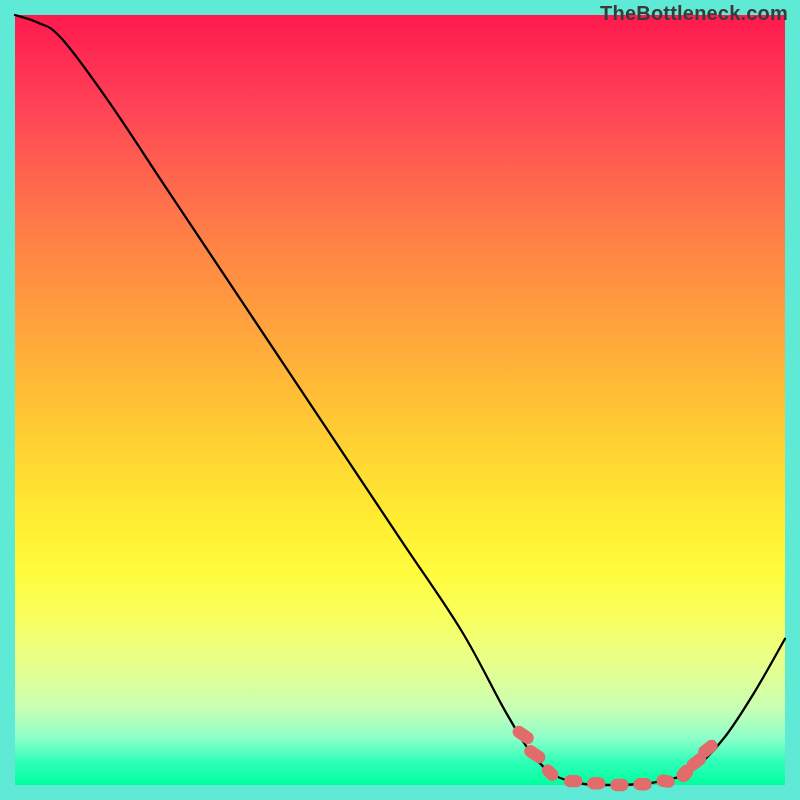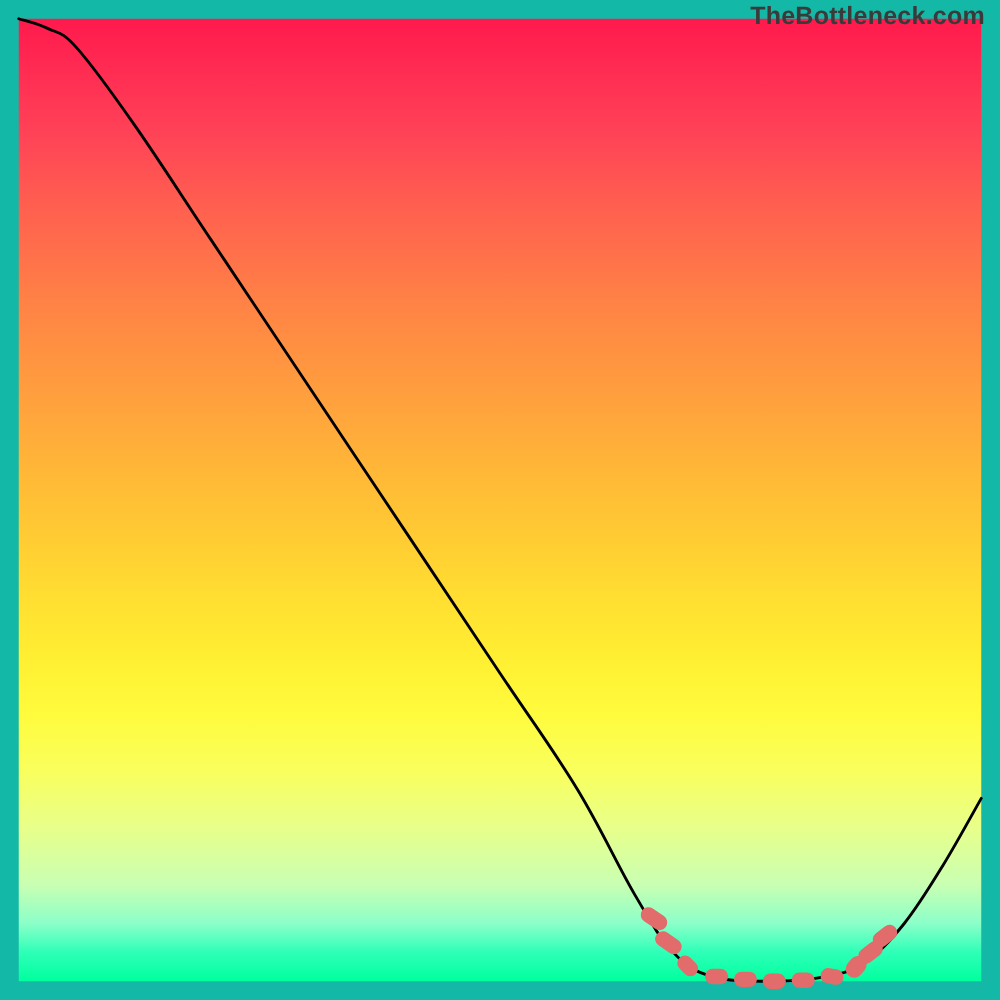--- a/index.html
+++ b/index.html
@@ -6,21 +6,21 @@
     margin: 0;
     padding: 0;
     width: 800px;
     height: 800px;
     overflow: hidden;
   }
   .container {
     position: relative;
     width: 800px;
     height: 800px;
-    background: #14b8a6;
+    background: #5eead4;
   }
   .plot-area {
     position: absolute;
     left: 15px;
     top: 15px;
     width: 770px;
     height: 770px;
   }
   .gradient-bg {
     position: absolute;

